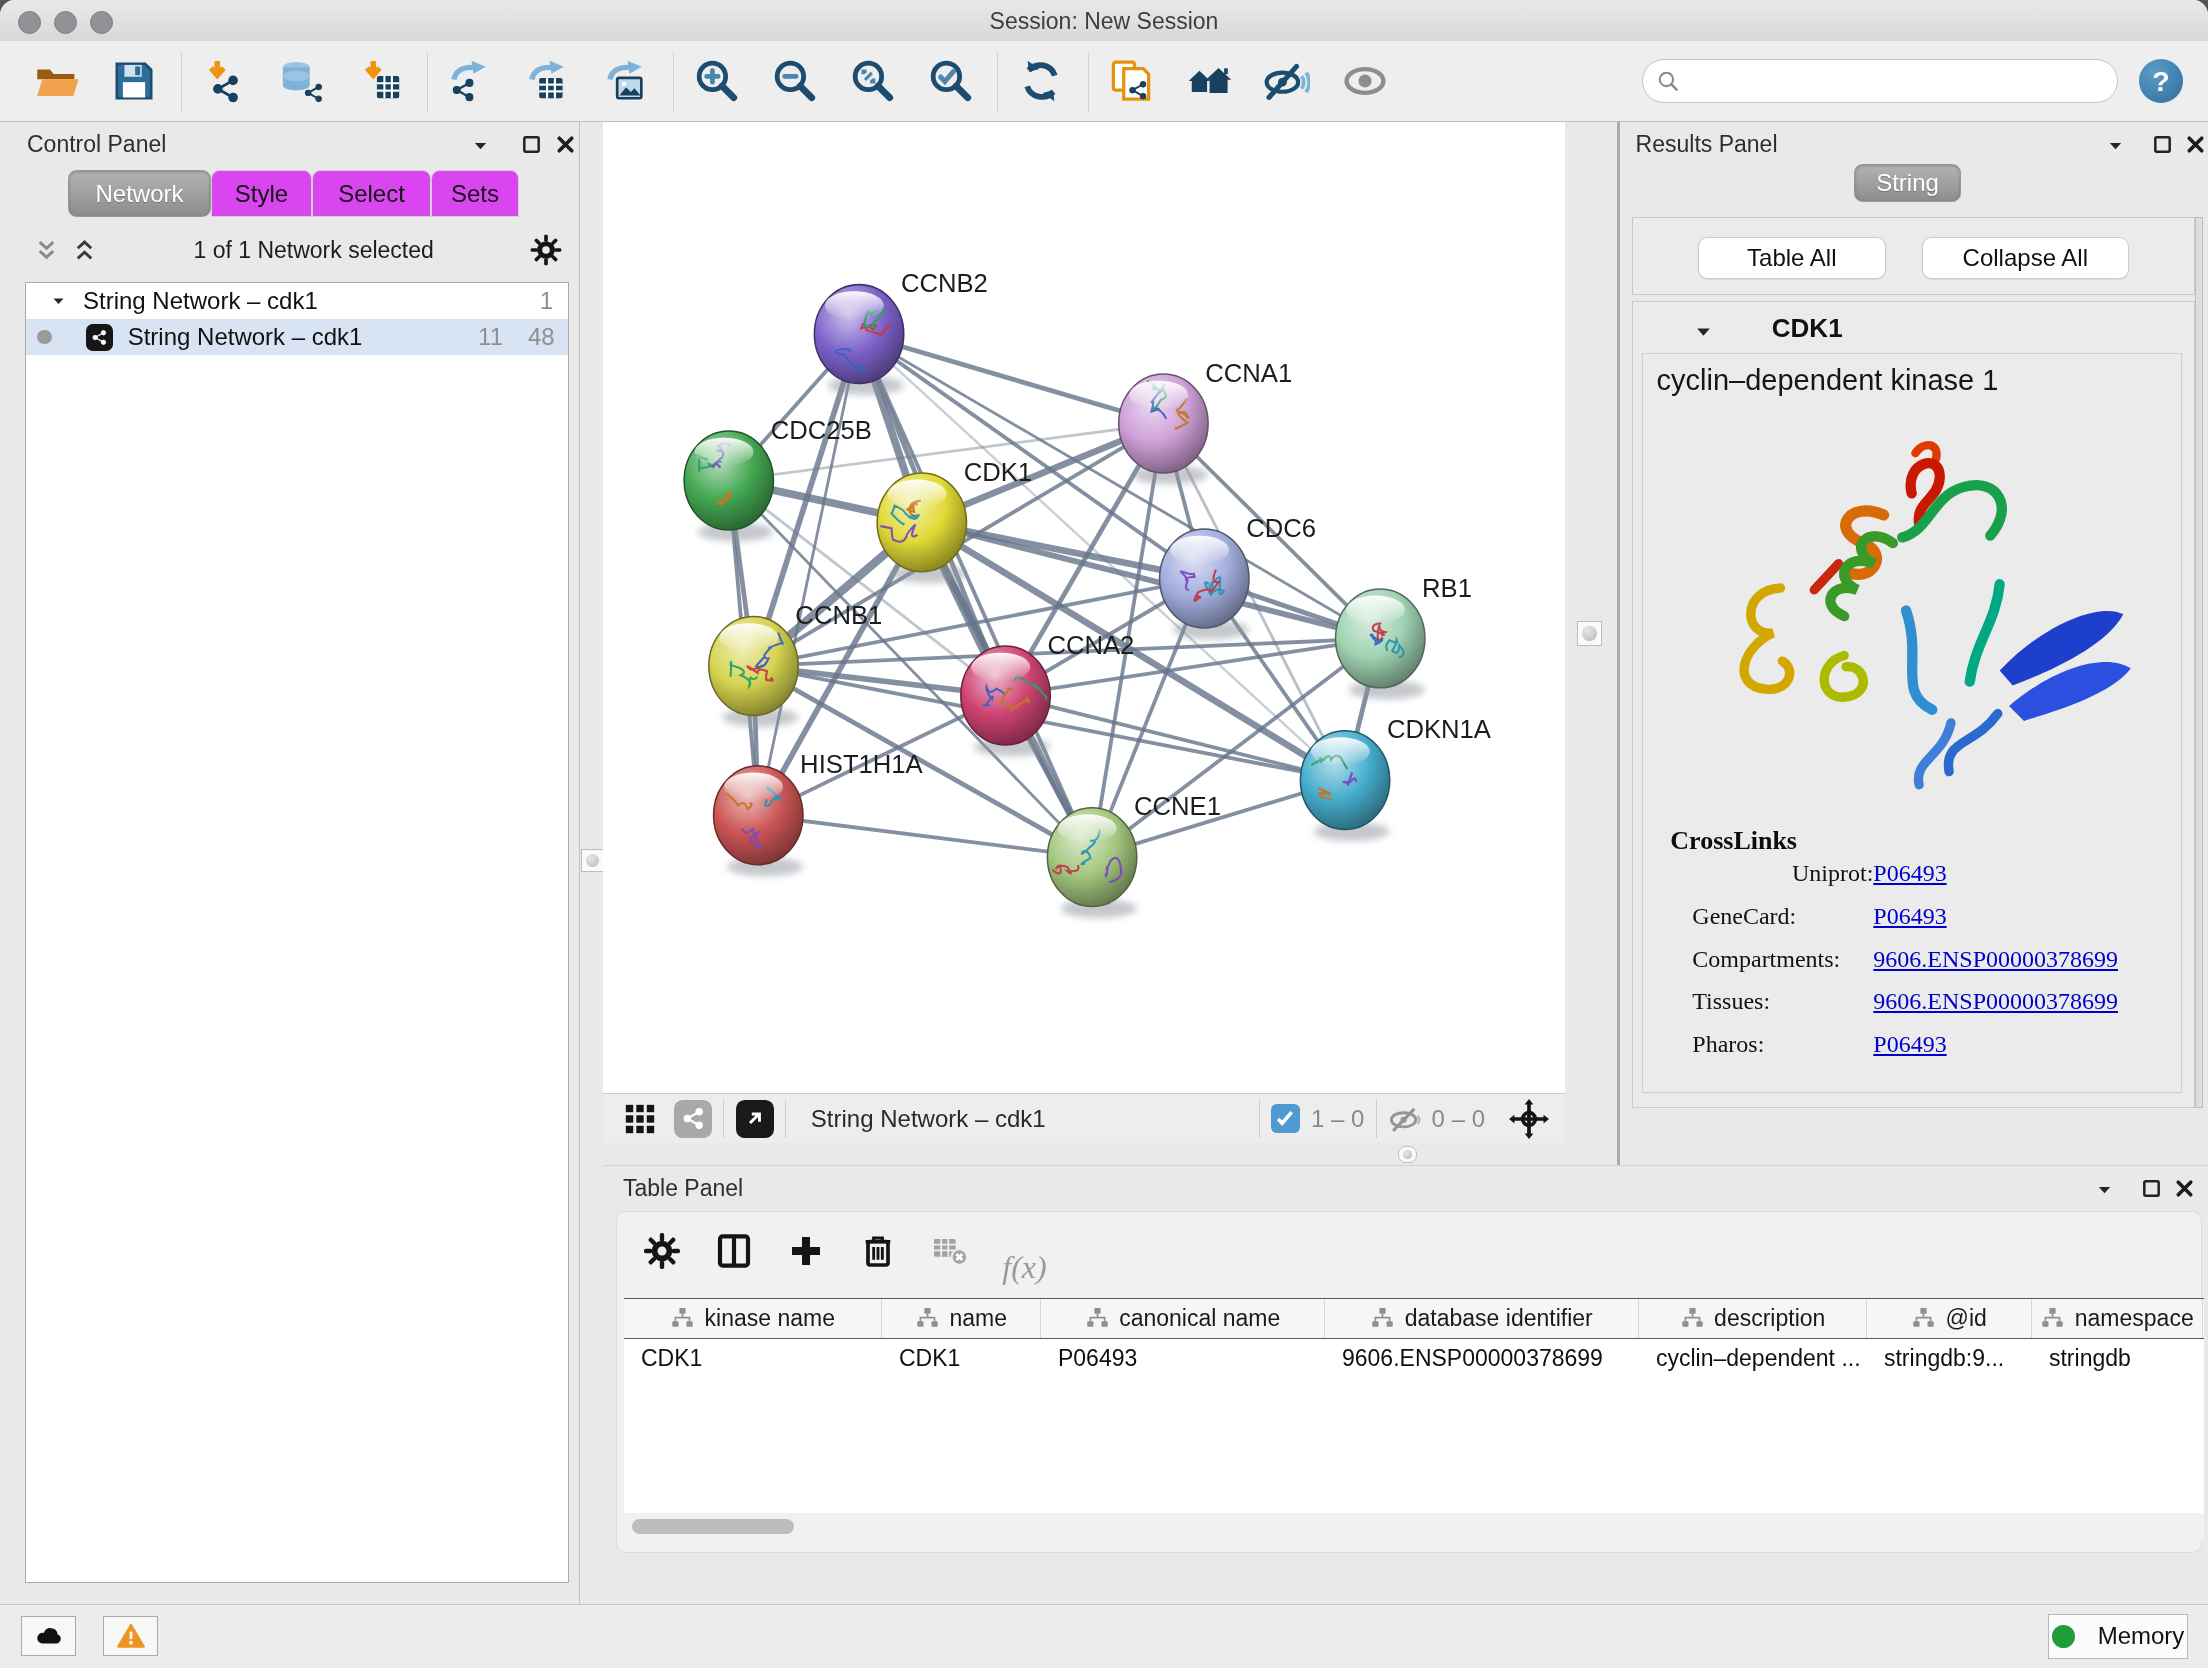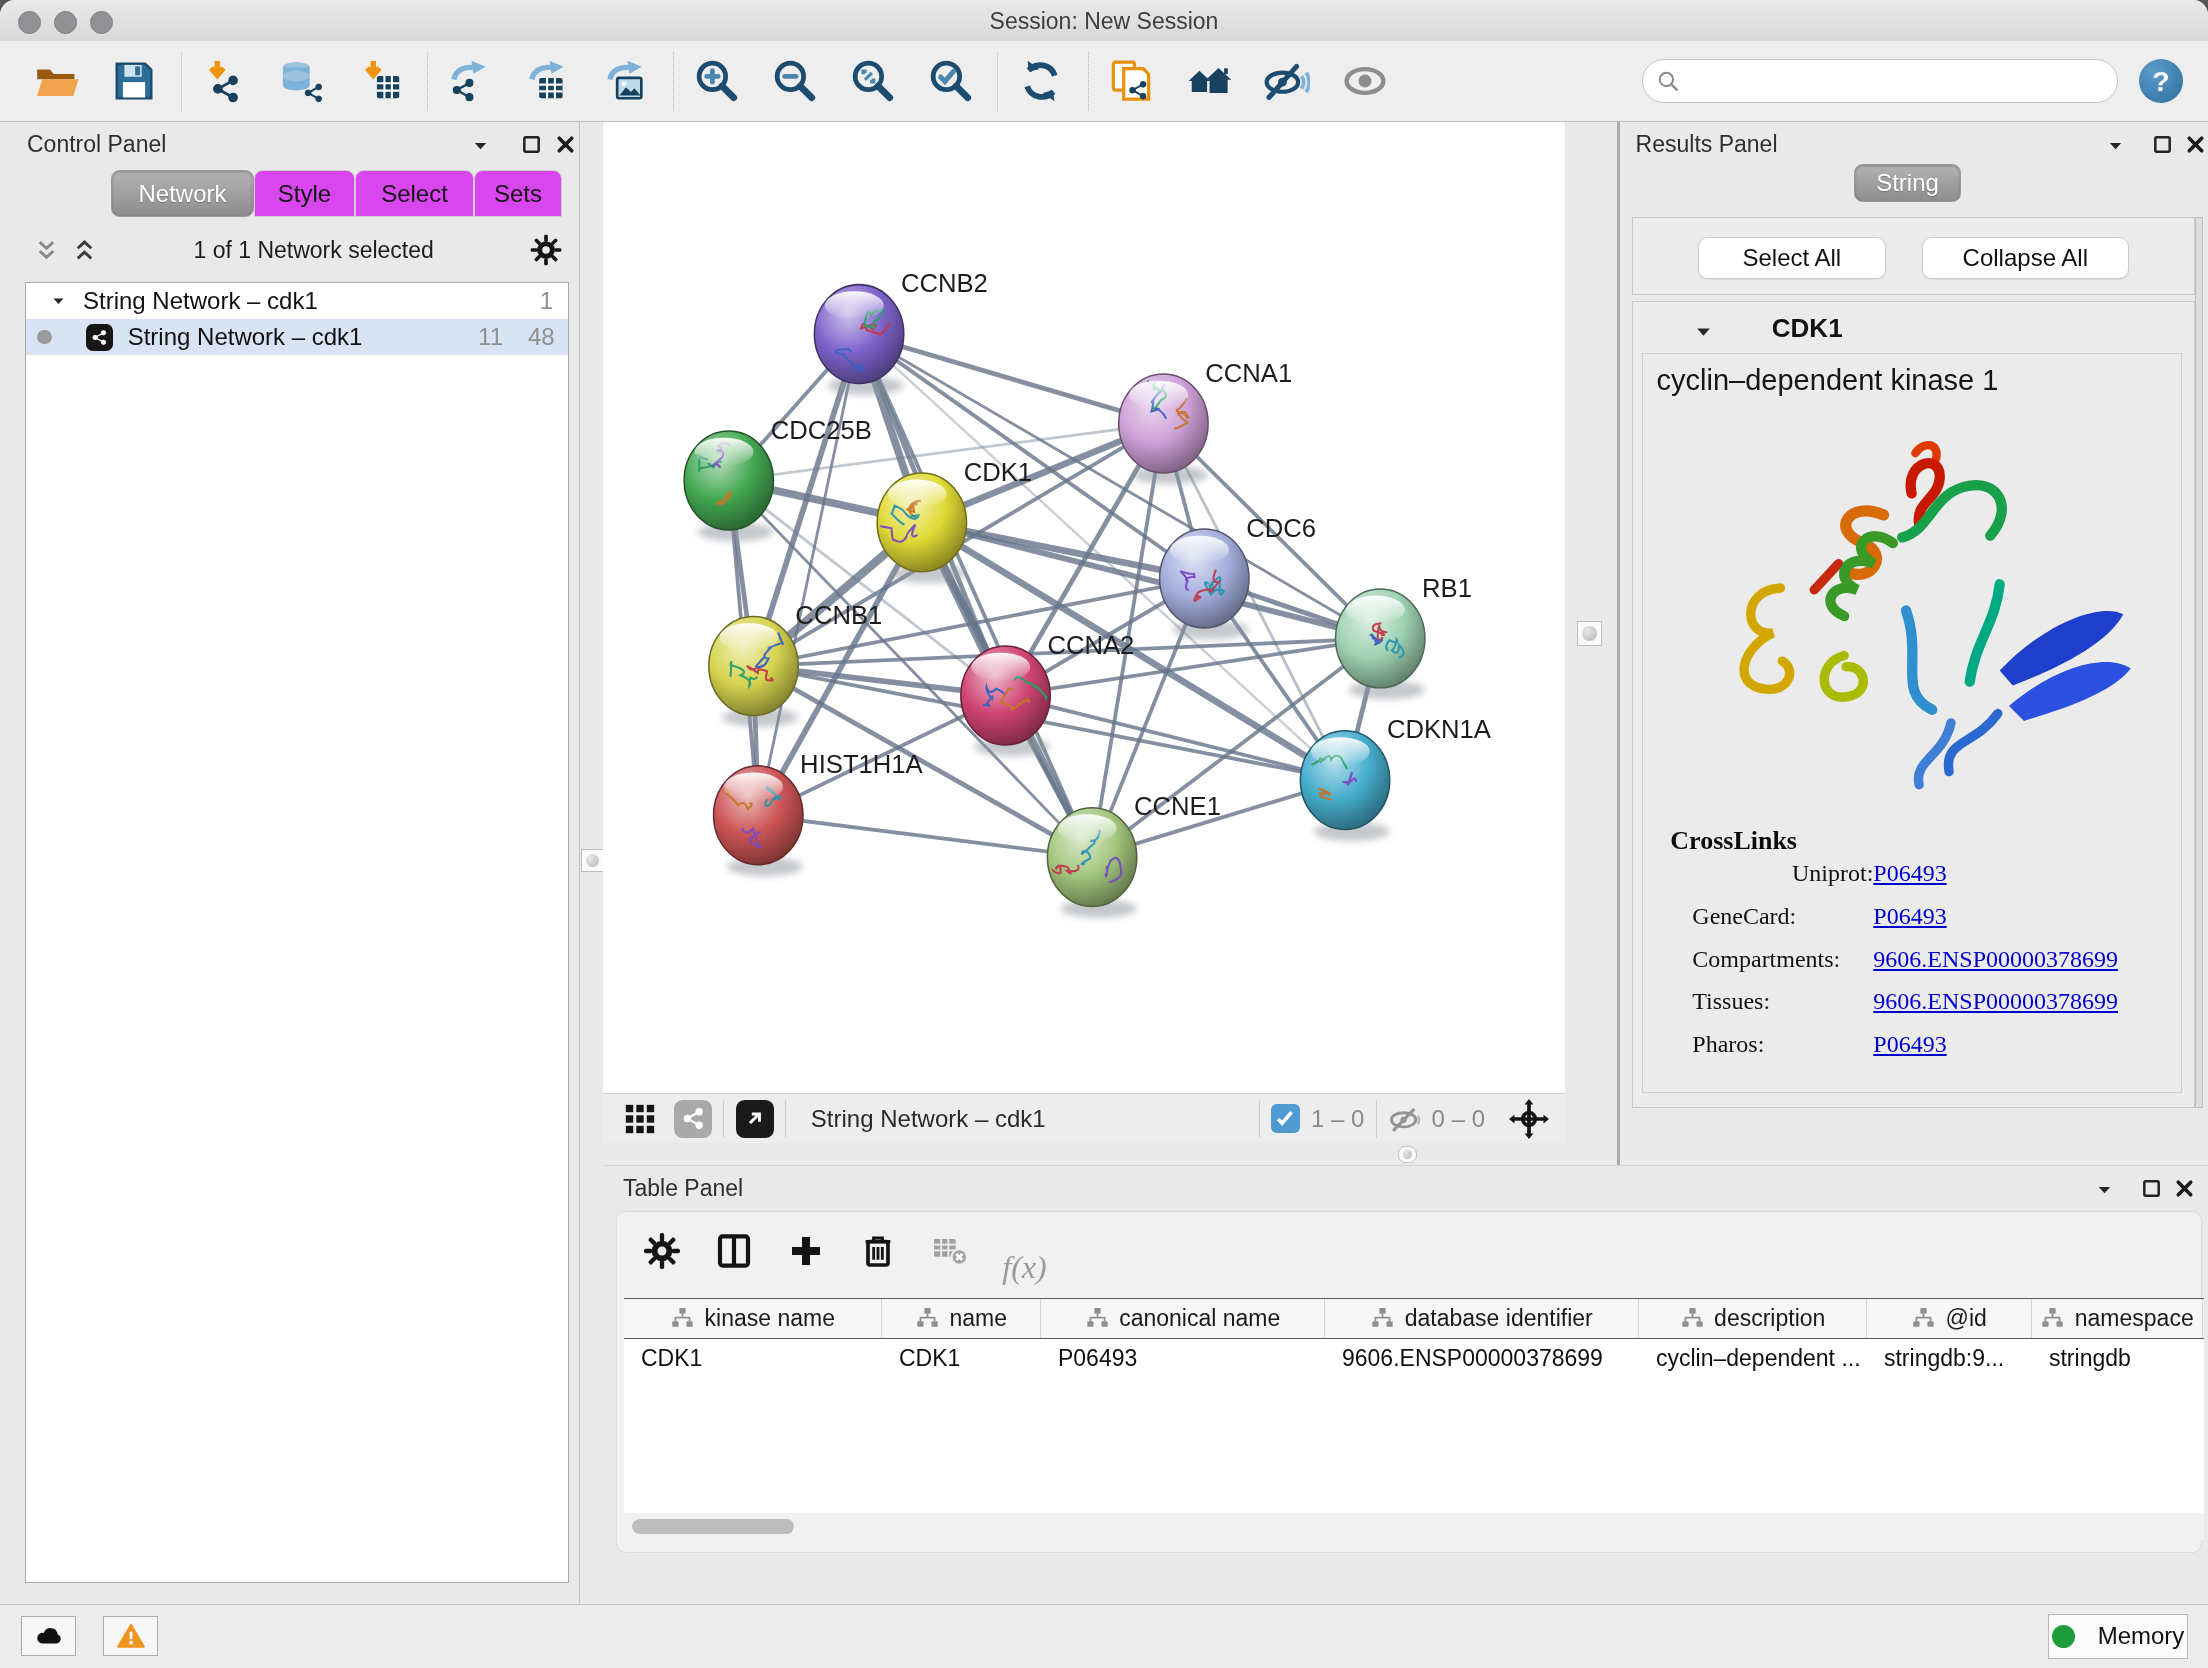--- a/index.html
+++ b/index.html
@@ -31,21 +31,21 @@
   .wc svg{width:100%;height:100%;display:block;}
   .tab{display:flex;align-items:center;justify-content:center;background:#d946ef;border:1px solid #d0d0d0;
        color:#151515;font-size:24px;box-sizing:border-box;}
   .tab.sel{background:linear-gradient(#b3b3b3,#8d8d8d);color:#fff;border-color:#979797;
        border-radius:8.6px;box-shadow:inset 0 1px 2.9px rgba(0,0,0,.25);text-shadow:0 1px 1px rgba(0,0,0,.25);}
   .btn{background:#fff;border:1px solid #cccccc;border-radius:9.5px;font-size:24px;color:#111;
        display:flex;align-items:center;justify-content:center;box-shadow:0 1px 1px rgba(0,0,0,.08);}
   
   #control-panel{position:absolute;left:0;top:122px;width:580px;height:1482px;background:#e9e9e9;
      border-right:1px solid #c2c2c2;box-sizing:border-box;}
-  #cp-tabs{position:absolute;left:68px;top:48px;height:47px;display:flex;margin-left:43px;}
+  #cp-tabs{position:absolute;left:68px;top:48px;height:47px;display:flex;}
   #cp-status{position:absolute;left:25px;top:107px;width:544px;height:42px;display:flex;align-items:center;}
   #cp-status .stxt{flex:1;text-align:center;font-size:23px;color:#1d1d1d;}
   #cp-list{position:absolute;left:25px;top:160px;width:544px;height:1301px;background:#fff;
      border:1.9px solid #ababab;box-sizing:border-box;}
   .tree-row{display:flex;align-items:center;height:36px;font-size:24px;color:#111;}
   .tree-row .cnt{color:#8f8f8f;}
   #tree-child{background:#d8e4f4;}
   .share-chip{width:27px;height:27px;border-radius:6.7px;background:#161616;display:flex;align-items:center;justify-content:center;}
   .share-chip svg{width:19px;height:19px;}
   
@@ -747,21 +747,21 @@
           </svg>
         </span>
       <span class="wc" style="left:556px;top:11.4px;width:23px;height:23px" data-icon="close-x">
           <svg viewBox="0 0 24 24">
             <path d="M5.5 5.5l13 13M18.5 5.5l-13 13" stroke="#1d1d1d" stroke-width="3.8" stroke-linecap="round"></path>
           </svg>
         </span>
     </div>
     <div class="tab sel" style="position:absolute;left:226px;top:42px;width:107px;height:38px">String</div>
     <div id="rp-box1">
-      <div class="btn" style="position:absolute;left:65px;top:19px;width:186px;height:40px">Select All</div>
+      <div class="btn" style="position:absolute;left:65px;top:19px;width:186px;height:40px">Table All</div>
       <div class="btn" style="position:absolute;left:289px;top:19px;width:205px;height:40px">Collapse All</div>
     </div>
     <div id="rp-box2">
       <span class="wc" style="left:59px;top:21px;width:23px;height:19px" data-icon="tri-down">
           <svg viewBox="0 0 24 24">
             <path d="M4 7h16l-8 9z" fill="#262626"></path>
           </svg>
         </span>
       <span style="position:absolute;left:139px;top:11.4px;font-size:26px;font-weight:bold;color:#111">CDK1</span>
       <div id="rp-inner">

